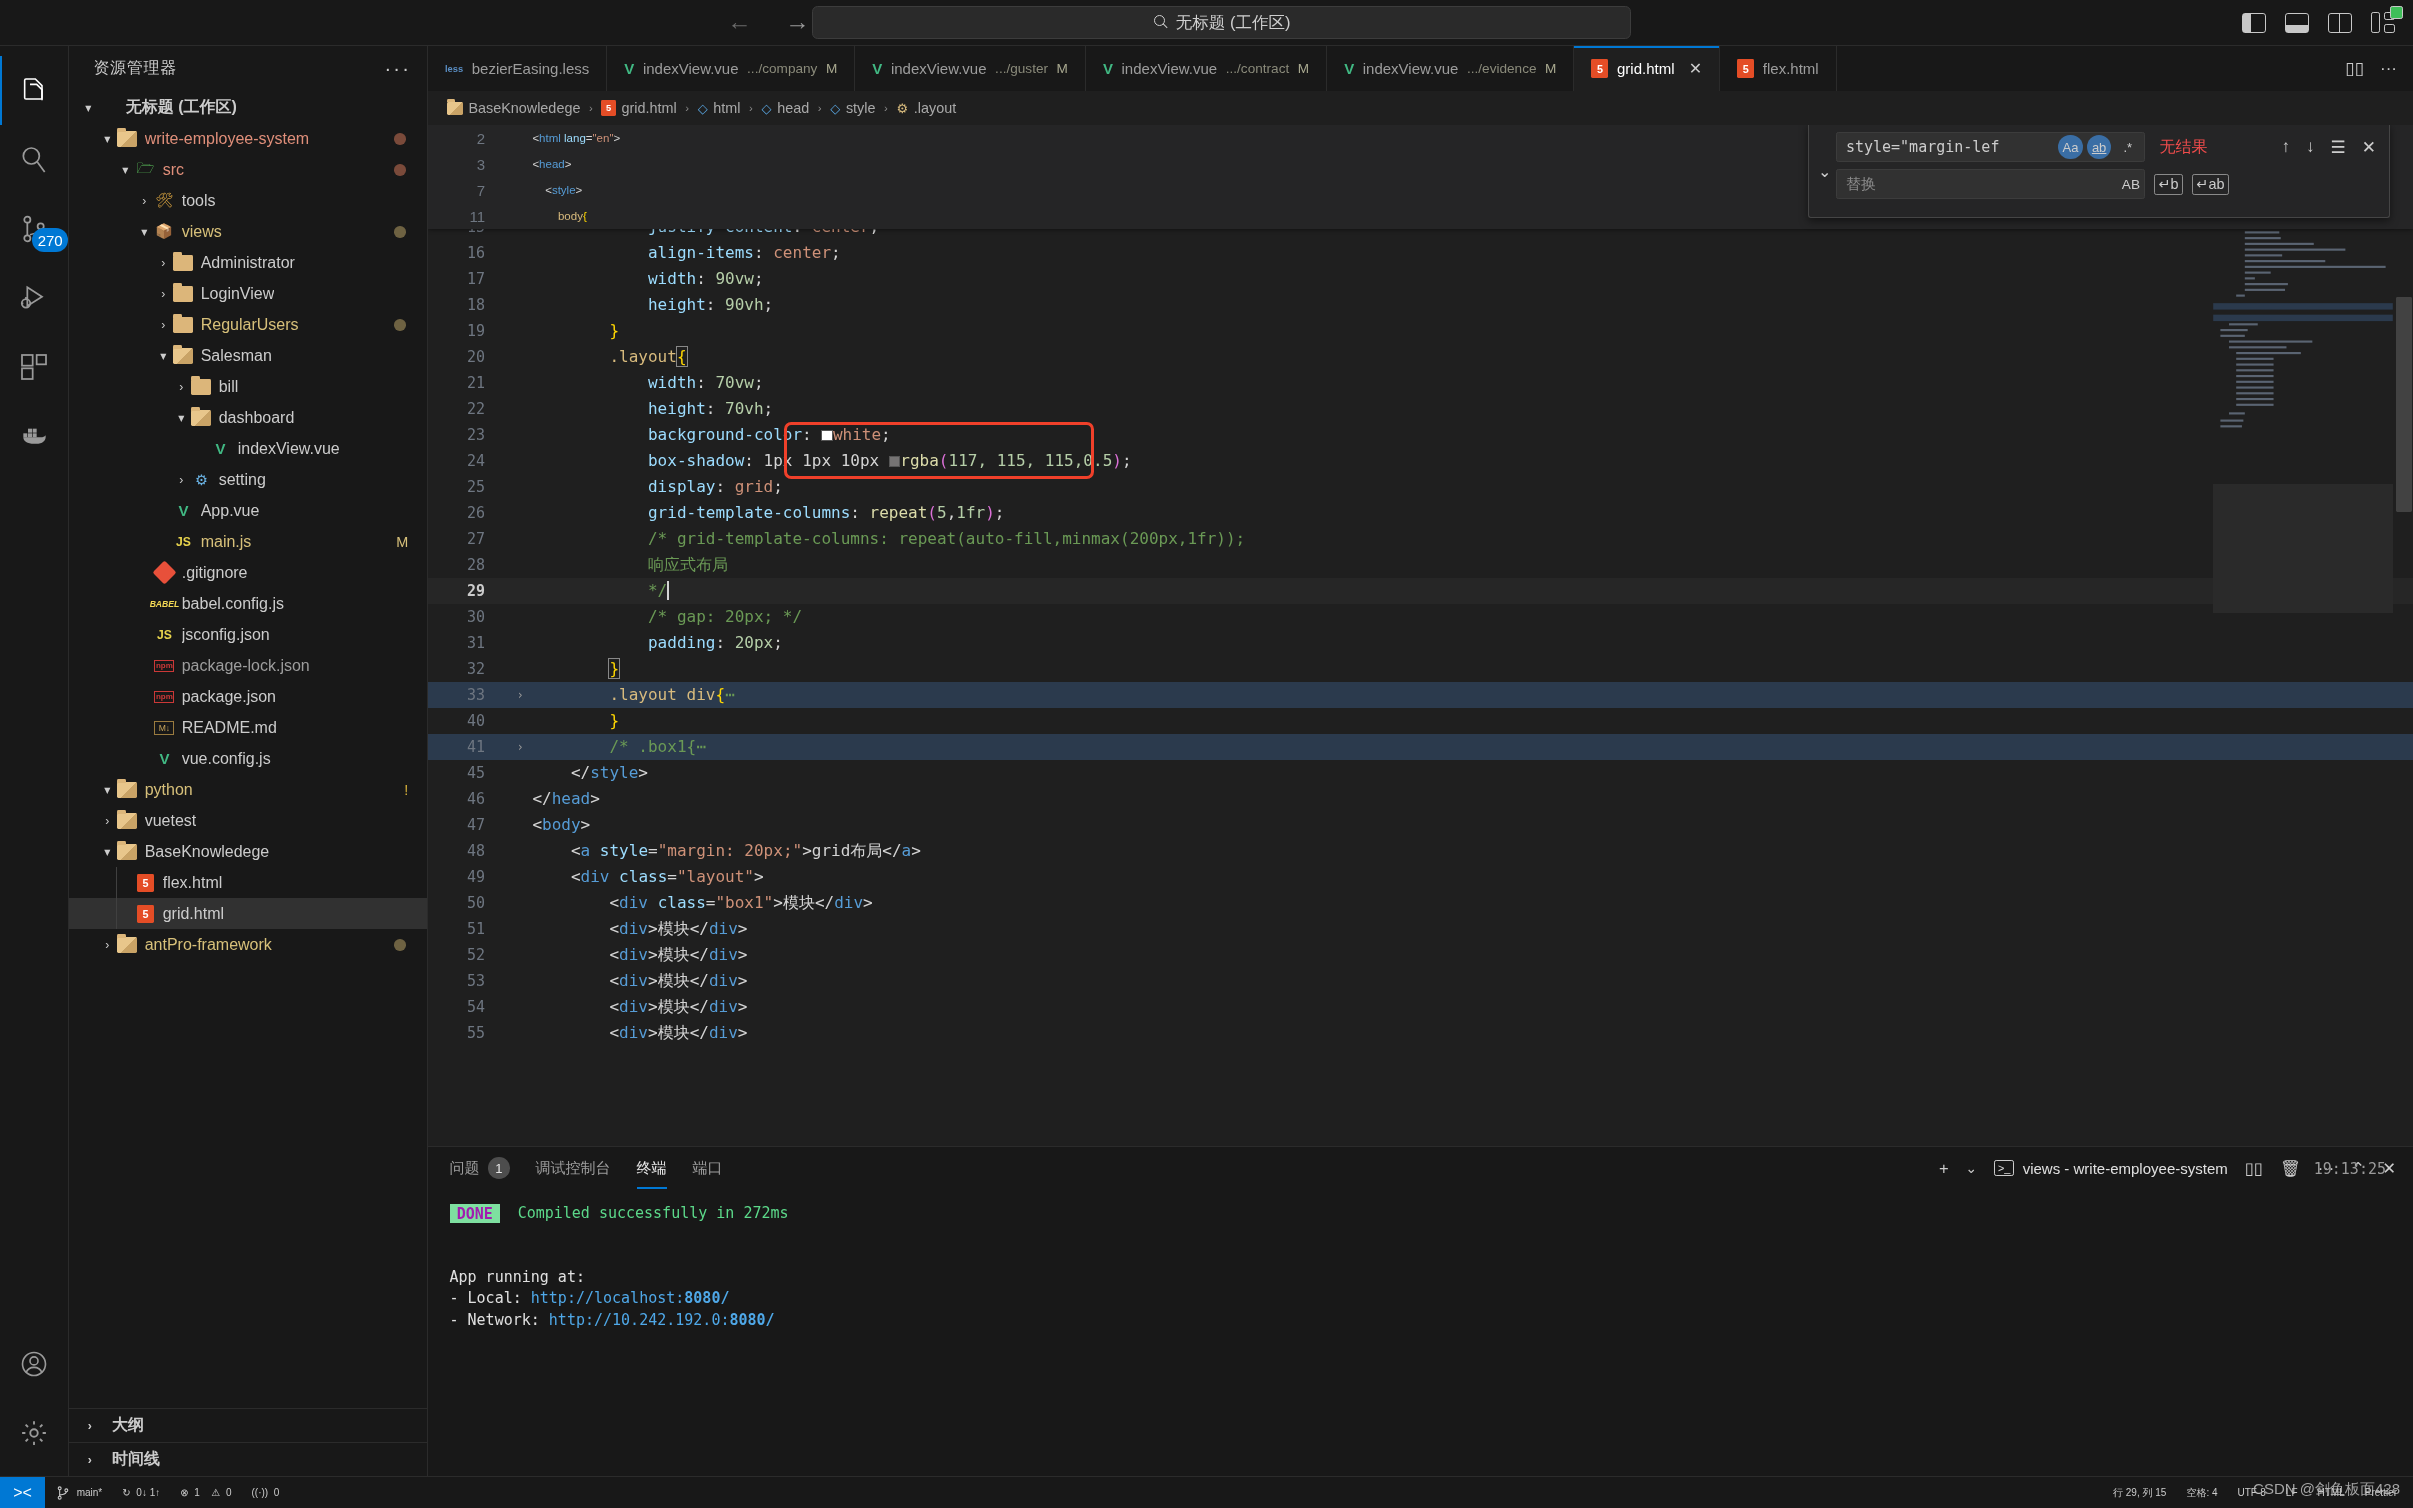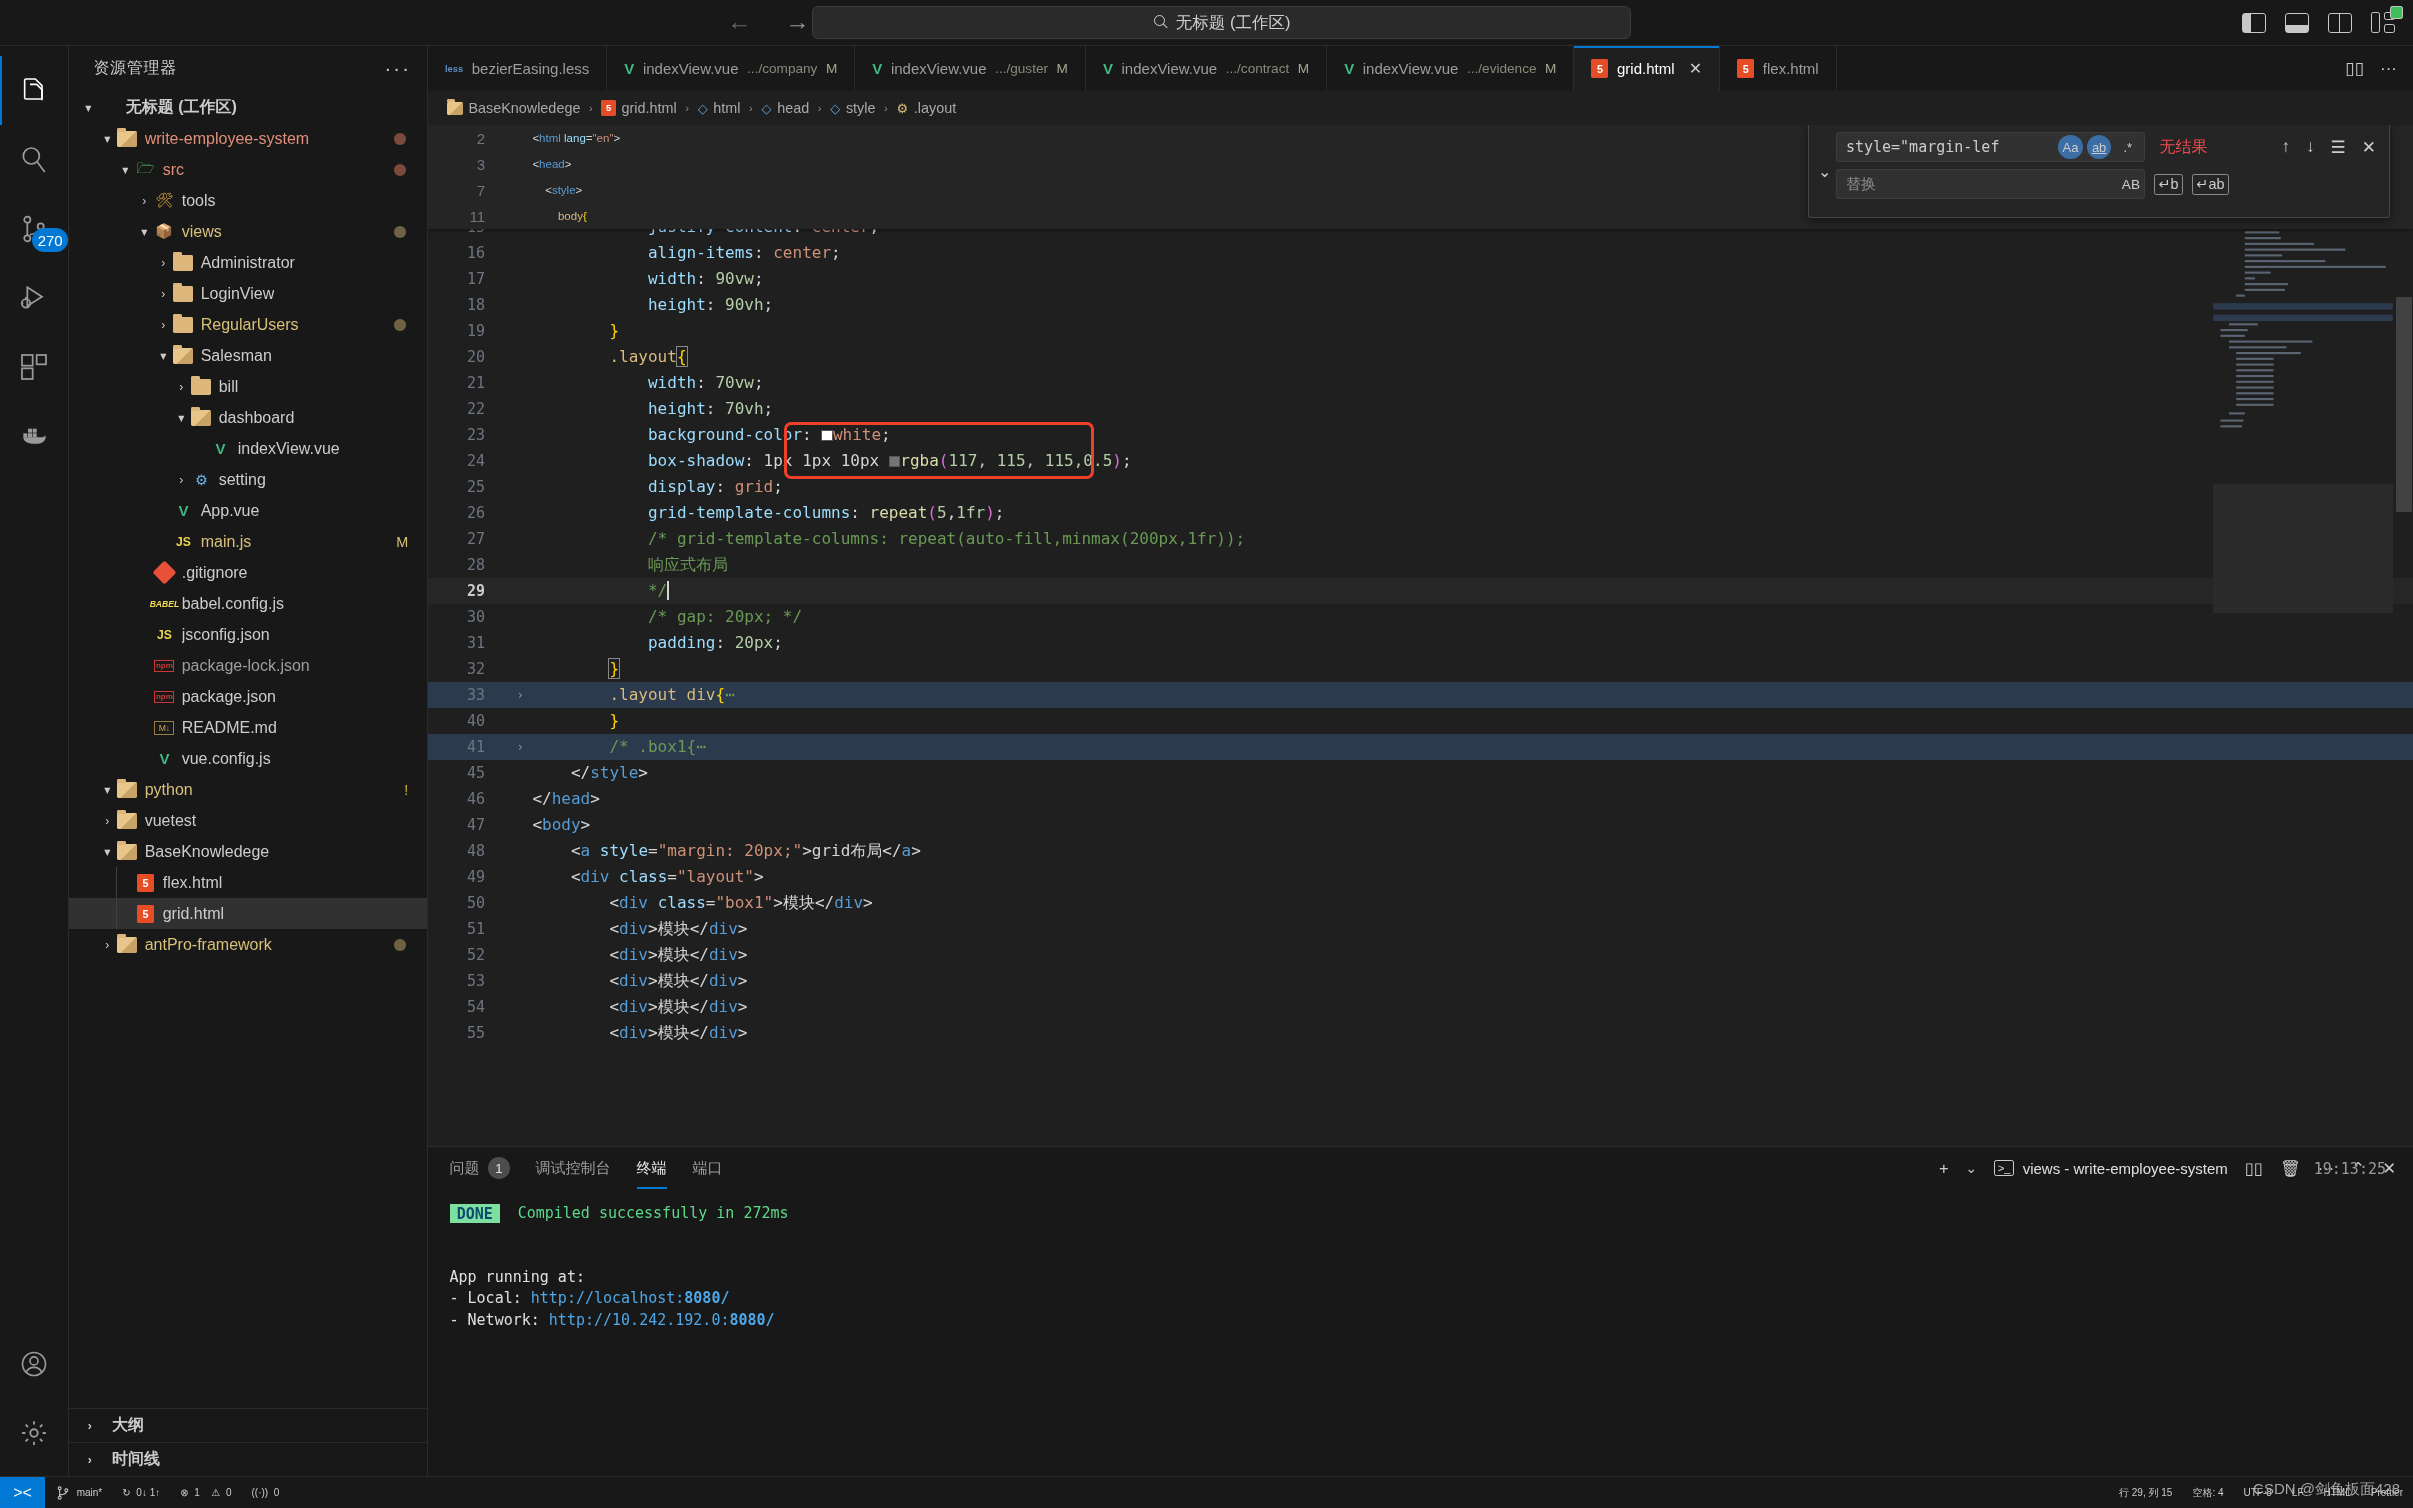--- a/index.html
+++ b/index.html
@@ -183,32 +183,32 @@
   .panel { height: 330px; background: #181818; border-top: 0.7px solid #2b2b2b; flex: 0 0 330px; display:flex; flex-direction:column; }
   .panel-head { height: 42px; display:flex; align-items:center; padding-left: 21.5px; position: relative; }
   .ptab { font-size: 15px; color: #9d9d9d; margin-right: 26px; position: relative; height: 42px; display:flex; align-items:center; gap:8.6px; }
   .ptab.active { color: #e7e7e7; }
   .ptab.active::after { content:""; position:absolute; left:0; right:0; bottom:0; height:2.2px; background:#0078d4; }
   .pbadge { min-width:21.5px; height:21.5px; padding:0 5.7px; border-radius:10.8px; background:#4d4d4d; color:#e7e7e7; font-size:13px; display:flex; align-items:center; justify-content:center; }
   .panel-actions { margin-left:auto; display:flex; align-items:center; gap: 17px; padding-right: 17px; color:#cccccc; font-size:16.5px; }
   .term-name { font-size:15px; color:#e0e0e0; display:flex; align-items:center; gap:8.6px; }
   .term-ic { border:1.4px solid #cccccc; border-radius:2.2px; padding: 0.7px 2.9px; font-size:10.8px; }
   .panel-body { flex:1 1 auto; position: relative; padding: 14.4px 0 0 21.5px; font-family:"DejaVu Sans Mono","Liberation Mono",monospace; font-size: 15px; line-height: 21.5px; }
-  .doneTag { background:#7ee0a0; color:#0c4a6e; padding: 0.7px 7.2px; font-weight: bold; }
+  .doneTag { background:#7ee0a0; color:#a21caf; padding: 0.7px 7.2px; font-weight: bold; }
   .grn { color: #5cd98a; }
   .blu { color: #4fa8e8; }
   .blub { color: #4fa8e8; font-weight: bold; }
   .wht { color: #e0e0e0; }
   .clock { position:absolute; right: 27px; top: -30px; color:#9a9a9a; font-size:15px; }
 
   
   .statusbar { height: 32px; background: #181818; display:flex; align-items:center; flex: 0 0 32px; border-top:0.7px solid #2b2b2b; position:relative; }
   .sb-remote { width: 45px; height:32px; background:#0078d4; display:flex; align-items:center; justify-content:center; color:#fff; font-size:16px; }
   .sb-item { color:#cccccc; font-size:10px; display:flex; align-items:center; gap:5.7px; padding: 0 10px; white-space:nowrap; }
-  .sb-right { margin-left:auto; display:flex; align-items:center; padding-right: 0; }
+  .sb-right { margin-left:auto; display:flex; align-items:center; padding-right: 6px; }
   .watermark { position:absolute; right: 13px; top: 2.9px; color:#bdbdbd; font-size: 15px; opacity:.85; white-space:nowrap; }
 </style>
 </head>
 <body>
 
 <div class="app">
 
   <div class="titlebar">
     <div class="tb-nav">
       <span class="navarrow dim">←</span>

